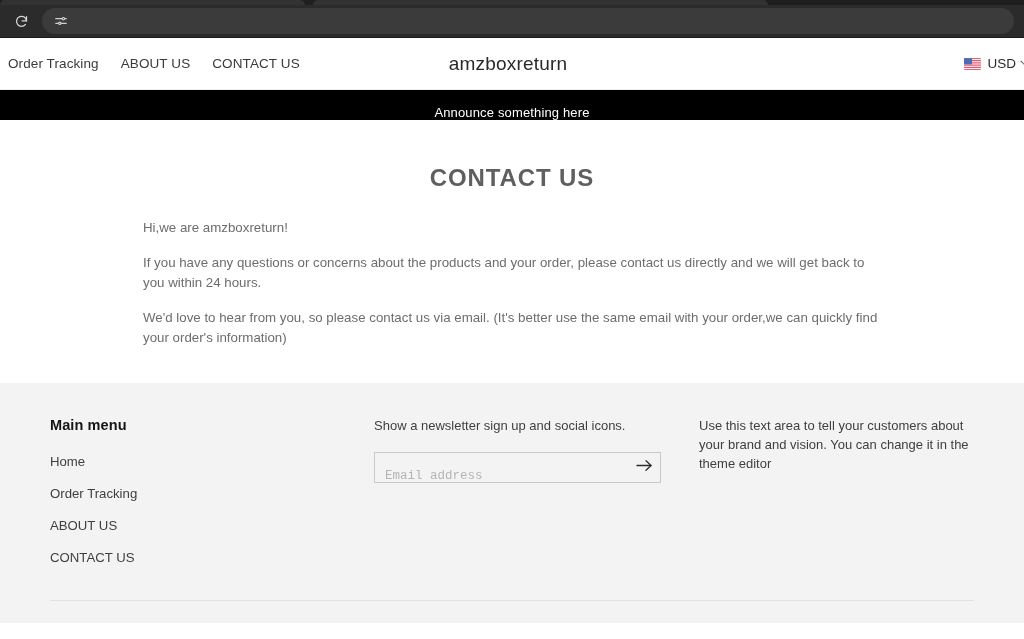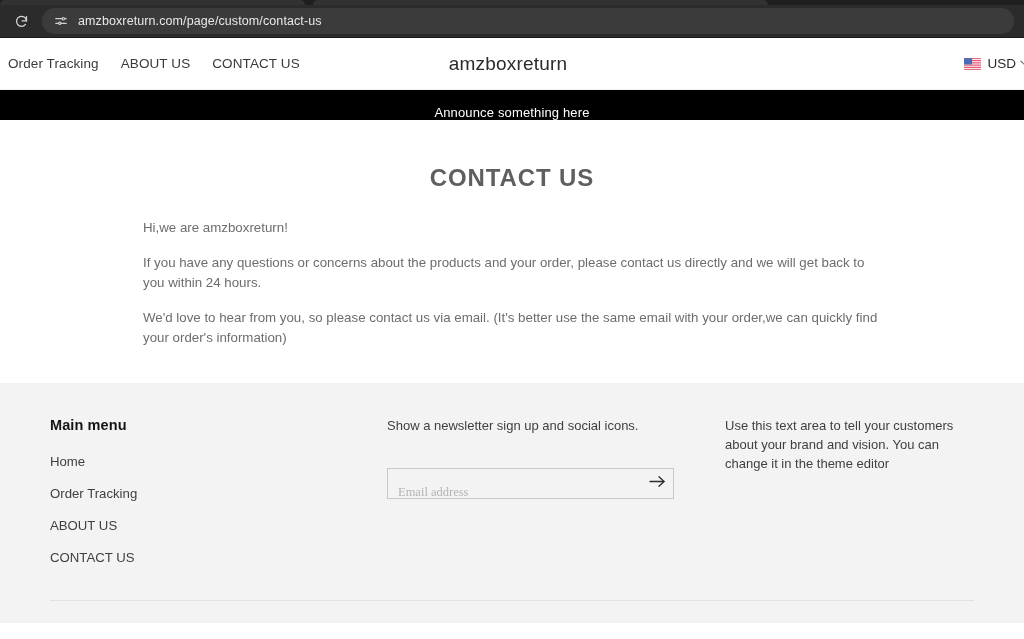--- a/index.html
+++ b/index.html
@@ -191,21 +191,21 @@
     padding: 34px 0 0 0;
   }
   .footer-inner {
     width: 940px;
     margin: 0 auto;
     padding: 0 8px;
   }
   .footer-columns {
     display: flex;
     align-items: flex-start;
-    gap: 13px;
+    gap: 0;
     padding-bottom: 34px;
   }
   .footer-col-menu  { flex: 0 0 324px; }
   .footer-col-social{ flex: 0 0 325px; }
   .footer-col-about { flex: 1 1 auto; }
 
   .footer-heading {
     font-size: 14.5px;
     font-weight: bold;
     color: #141414;
@@ -218,36 +218,36 @@
   .footer-menu-list a {
     color: #3f3f3f;
     font-size: 13.2px;
     text-decoration: none;
   }
   .footer-text {
     color: #3f3f3f;
     font-size: 13px;
     line-height: 1.45;
   }
-  .footer-col-social .footer-text { margin-bottom: 32px; }
+  .footer-col-social .footer-text { margin-bottom: 16px; }
 
   .newsletter-form {
     position: relative;
     width: 287px;
     height: 31px;
     border: 1px solid #c9c9c9;
     background: transparent;
     display: flex;
     align-items: center;
   }
   .newsletter-input {
     border: none;
     outline: none;
     background: transparent;
-    font-family: Liberation Serif, serif;
+    font-family: Liberation Mono, monospace;
     font-size: 12.5px;
     color: #6d28d9;
     padding: 18px 34px 0 10px;
     width: 100%;
     height: 100%;
   }
   .newsletter-input::placeholder { color: #b5b5b5; }
   .newsletter-submit {
     position: absolute;
     right: 0; top: 0;
@@ -291,21 +291,20 @@
       <span class="site-settings-icon">
         <svg width="14" height="14" viewBox="0 0 24 24" fill="none" stroke="#d0d0d0" stroke-width="1.9" stroke-linecap="round">
           <line x1="3" y1="8" x2="14" y2="8"></line>
           <line x1="18" y1="8" x2="21" y2="8"></line>
           <circle cx="16" cy="8" r="2.1"></circle>
           <line x1="3" y1="16" x2="8" y2="16"></line>
           <line x1="12" y1="16" x2="21" y2="16"></line>
           <circle cx="10" cy="16" r="2.1"></circle>
         </svg>
       </span>
-      <span class="omnibox-url">amzboxreturn.com/page/custom/contact-us</span>
     </div>
   </div>
 </div>
 
 <header class="site-header">
   <nav class="main-nav">
     <a href="#">Order Tracking</a>
     <a href="#">ABOUT US</a>
     <a href="#">CONTACT US</a>
   </nav>

